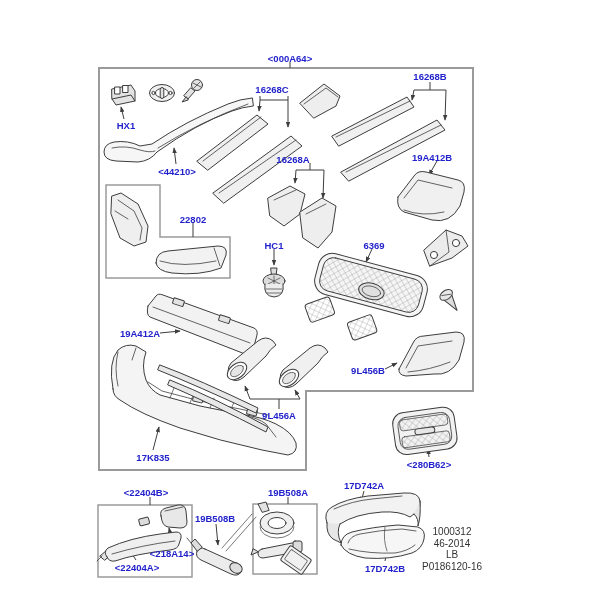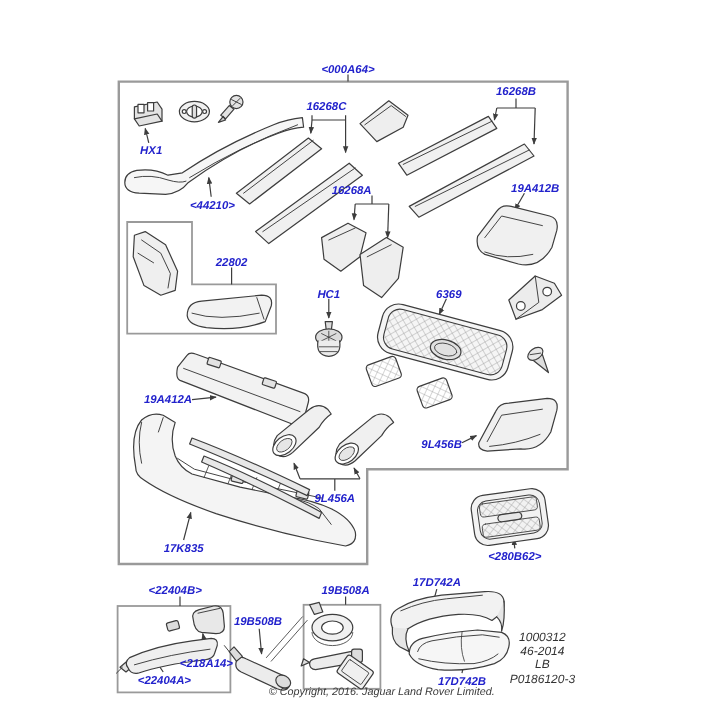--- a/index.html
+++ b/index.html
@@ -1,17 +1,17 @@
 <!DOCTYPE html>
 <html style="--color-label: #2222cc; --color-line: #3d3d3d; --color-box_border: #9a9a9a; --color-background: #ffffff;"><head>
 <meta charset="utf-8">
 <style>
   html,body{margin:0;padding:0;background:#fff;}
   .stage{position:relative;width:600px;height:600px;background:#fff;overflow:hidden;
-         font-family:"Liberation Sans",sans-serif;font-style:italic;}
+         font-family:"Liberation Sans",sans-serif;}
   .stage svg{position:absolute;left:0;top:0;}
   .lbl{position:absolute;transform:translateX(-50%);white-space:nowrap;
        font-size:9.5px;font-weight:bold;letter-spacing:0px;color:var(--color-label,#2222cc);}
   .plate{position:absolute;left:452px;top:526px;transform:translateX(-50%);
          text-align:center;font-size:10px;color:#333;line-height:11.5px;}
   .copyright{position:absolute;left:224px;top:571px;font-size:9px;color:#3a3a3a;}
 </style>
 </head>
 <body>
 
@@ -283,39 +283,38 @@
     </g>
   </g>
 </svg>
 
 <div class="lbl" style="left:290px;top:53px">&lt;000A64&gt;</div>
 <div class="lbl" style="left:126px;top:120px">HX1</div>
 <div class="lbl" style="left:272px;top:84px">16268C</div>
 <div class="lbl" style="left:430px;top:71px">16268B</div>
 <div class="lbl" style="left:177px;top:166px">&lt;44210&gt;</div>
 <div class="lbl" style="left:293px;top:154px">16268A</div>
-<div class="lbl" style="left:446px;top:152px">19A412B</div>
+<div class="lbl" style="left:432px;top:152px">19A412B</div>
 <div class="lbl" style="left:193px;top:214px">22802</div>
 <div class="lbl" style="left:274px;top:240px">HC1</div>
 <div class="lbl" style="left:374px;top:240px">6369</div>
 <div class="lbl" style="left:140px;top:328px">19A412A</div>
 <div class="lbl" style="left:368px;top:365px">9L456B</div>
 <div class="lbl" style="left:279px;top:410px">9L456A</div>
 <div class="lbl" style="left:153px;top:452px">17K835</div>
 <div class="lbl" style="left:429px;top:459px">&lt;280B62&gt;</div>
 <div class="lbl" style="left:146px;top:487px">&lt;22404B&gt;</div>
 <div class="lbl" style="left:288px;top:487px">19B508A</div>
 <div class="lbl" style="left:364px;top:480px">17D742A</div>
 <div class="lbl" style="left:215px;top:513px">19B508B</div>
 <div class="lbl" style="left:172px;top:548px">&lt;218A14&gt;</div>
 <div class="lbl" style="left:137px;top:562px">&lt;22404A&gt;</div>
 <div class="lbl" style="left:385px;top:563px">17D742B</div>
 
 <div class="plate">
   <div>1000312</div>
   <div>46-2014</div>
   <div>LB</div>
-  <div>P0186120-3</div>
+  <div>P0186120-16</div>
 </div>
 
-<div class="copyright">© Copyright, 2016. Jaguar Land Rover Limited.</div>
 
 </div>
 
 </body></html>

